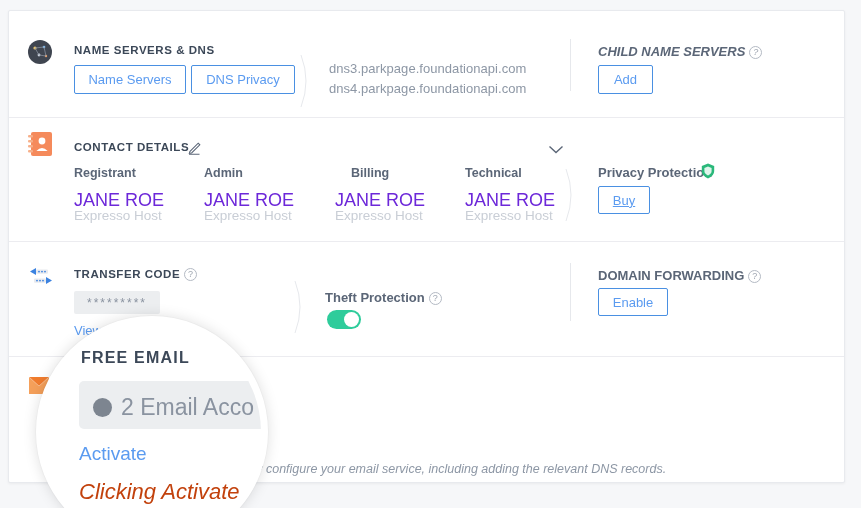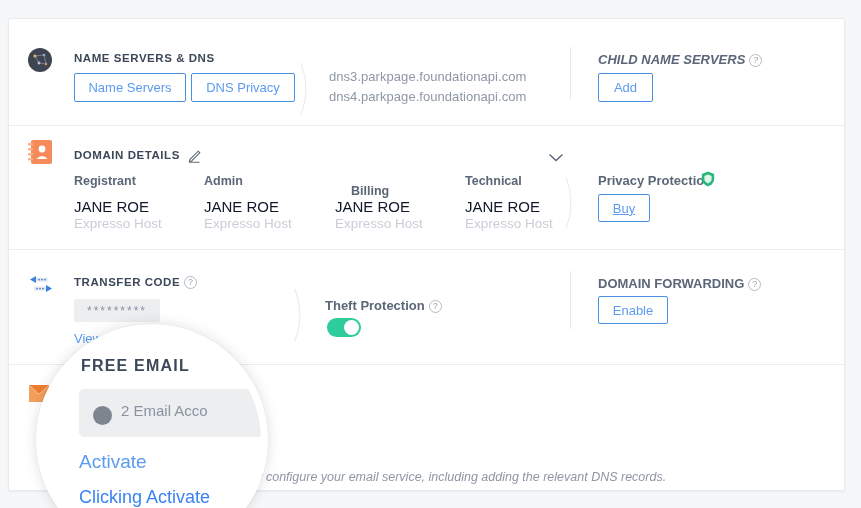--- a/index.html
+++ b/index.html
@@ -2,21 +2,21 @@
 <html><head>
 <meta charset="utf-8">
 <style>
   * { box-sizing: border-box; margin: 0; padding: 0; }
   html, body {
     width: 861px; height: 508px;
     background: #f6f7f9;
     font-family: "Liberation Sans", sans-serif;
     overflow: hidden;
   }
-  .page { position: relative; width: 861px; height: 380px; margin-top: 8px; }
+  .page { position: relative; width: 861px; height: 380px; }
 
   .card {
     position: absolute;
     left: 8px; top: 10px;
     width: 837px; height: 473px;
     background: #ffffff;
     border: 1px solid #e8eaee;
     border-radius: 2px;
     box-shadow: 0 1px 3px rgba(0,0,0,0.05);
     overflow: hidden;
@@ -69,22 +69,22 @@
   }
 
   .col-head {
     position: absolute;
     font-size: 12.5px;
     font-weight: bold;
     color: #5b6677;
   }
   .col-name {
     position: absolute;
-    font-size: 15px;
-    color: #0f172a;
+    font-size: 18px;
+    color: #6d28d9;
   }
   .col-sub {
     position: absolute;
     font-size: 13.5px;
     color: #c9ced6;
   }
 
   .side-label {
     position: absolute;
     font-size: 13px;
@@ -205,36 +205,37 @@
   .mag-dot {
     position: absolute;
     left: 50px; top: 75px;
     width: 19px; height: 19px;
     border-radius: 50%;
     background: #7d8590;
   }
   .mag-pill-text {
     position: absolute;
     left: 78px; top: 71px;
-    font-size: 15px;
+    font-size: 23px;
     color: #8a93a0;
     white-space: nowrap;
   }
   .mag-activate {
     position: absolute;
     left: 36px; top: 120px;
     font-size: 19px;
     color: #5b9bf0;
     cursor: pointer;
   }
   .mag-note {
     position: absolute;
     left: 36px; top: 156px;
-    font-size: 18px;
-    color: #3b82f6;
+    font-size: 22px;
+    font-style: italic;
+    color: #c2410c;
     white-space: nowrap;
   }
   .mag-viewlink {
     position: absolute;
     left: 32px; top: -6px;
     font-size: 11px;
     color: #5b9bf0;
   }
 </style>
 </head>
@@ -289,21 +290,21 @@
           <rect x="4" y="1" width="21" height="24" rx="2" fill="#f58a5b"></rect>
           <rect x="1" y="4" width="5" height="2.4" rx="1" fill="#f7b08a"></rect>
           <rect x="1" y="9" width="5" height="2.4" rx="1" fill="#f7b08a"></rect>
           <rect x="1" y="14" width="5" height="2.4" rx="1" fill="#f7b08a"></rect>
           <rect x="1" y="19" width="5" height="2.4" rx="1" fill="#f7b08a"></rect>
           <circle cx="15" cy="10" r="3.4" fill="#ffffff"></circle>
           <path d="M9.4 20 Q15 14.2 20.6 20 Z" fill="#ffffff"></path>
         </svg>
       </div>
 
-      <div class="sec-title" style="left:65px; top:130px;">DOMAIN DETAILS</div>
+      <div class="sec-title" style="left:65px; top:130px;">CONTACT DETAILS</div>
 
       <div style="position:absolute; left:178px; top:128px;">
         <svg width="16" height="16" viewBox="0 0 16 16">
           <path d="M3 12.4 L11.2 4.2 L12.8 5.8 L4.6 14 L2.4 14.4 Z" fill="none" stroke="#5b6677" stroke-width="1.1"></path>
           <line x1="2" y1="15.2" x2="12.5" y2="15.2" stroke="#5b6677" stroke-width="1.1"></line>
         </svg>
       </div>
 
       <div class="chevron-down" style="left:539px; top:130px;">
         <svg width="16" height="10" viewBox="0 0 16 10">
@@ -312,21 +313,21 @@
       </div>
 
       <div class="col-head" style="left:65px; top:155px;">Registrant</div>
       <div class="col-name" style="left:65px; top:179px;">JANE ROE</div>
       <div class="col-sub" style="left:65px; top:197px;">Expresso Host</div>
 
       <div class="col-head" style="left:195px; top:155px;">Admin</div>
       <div class="col-name" style="left:195px; top:179px;">JANE ROE</div>
       <div class="col-sub" style="left:195px; top:197px;">Expresso Host</div>
 
-      <div class="col-head" style="left:326px; top:165px;padding-left:16px;">Billing</div>
+      <div class="col-head" style="left:326px; top:155px;padding-left:16px;">Billing</div>
       <div class="col-name" style="left:326px; top:179px;">JANE ROE</div>
       <div class="col-sub" style="left:326px; top:197px;">Expresso Host</div>
 
       <div class="col-head" style="left:456px; top:155px;">Technical</div>
       <div class="col-name" style="left:456px; top:179px;">JANE ROE</div>
       <div class="col-sub" style="left:456px; top:197px;">Expresso Host</div>
 
       <div class="vdiv" style="left:556px; top:158px; height:52px;">
         <svg width="14" height="52" viewBox="0 0 14 52">
           <path d="M1 0 Q11 26 1 52" stroke="#e6e8ec" stroke-width="1" fill="none"></path>

